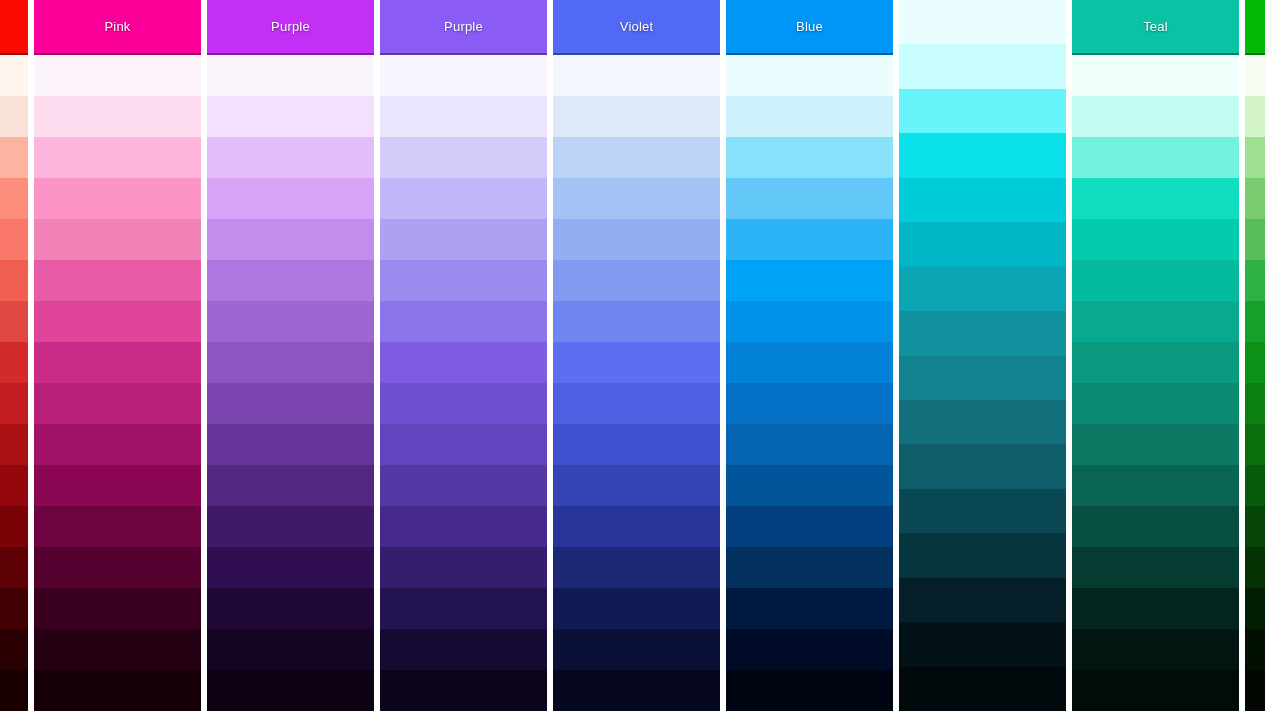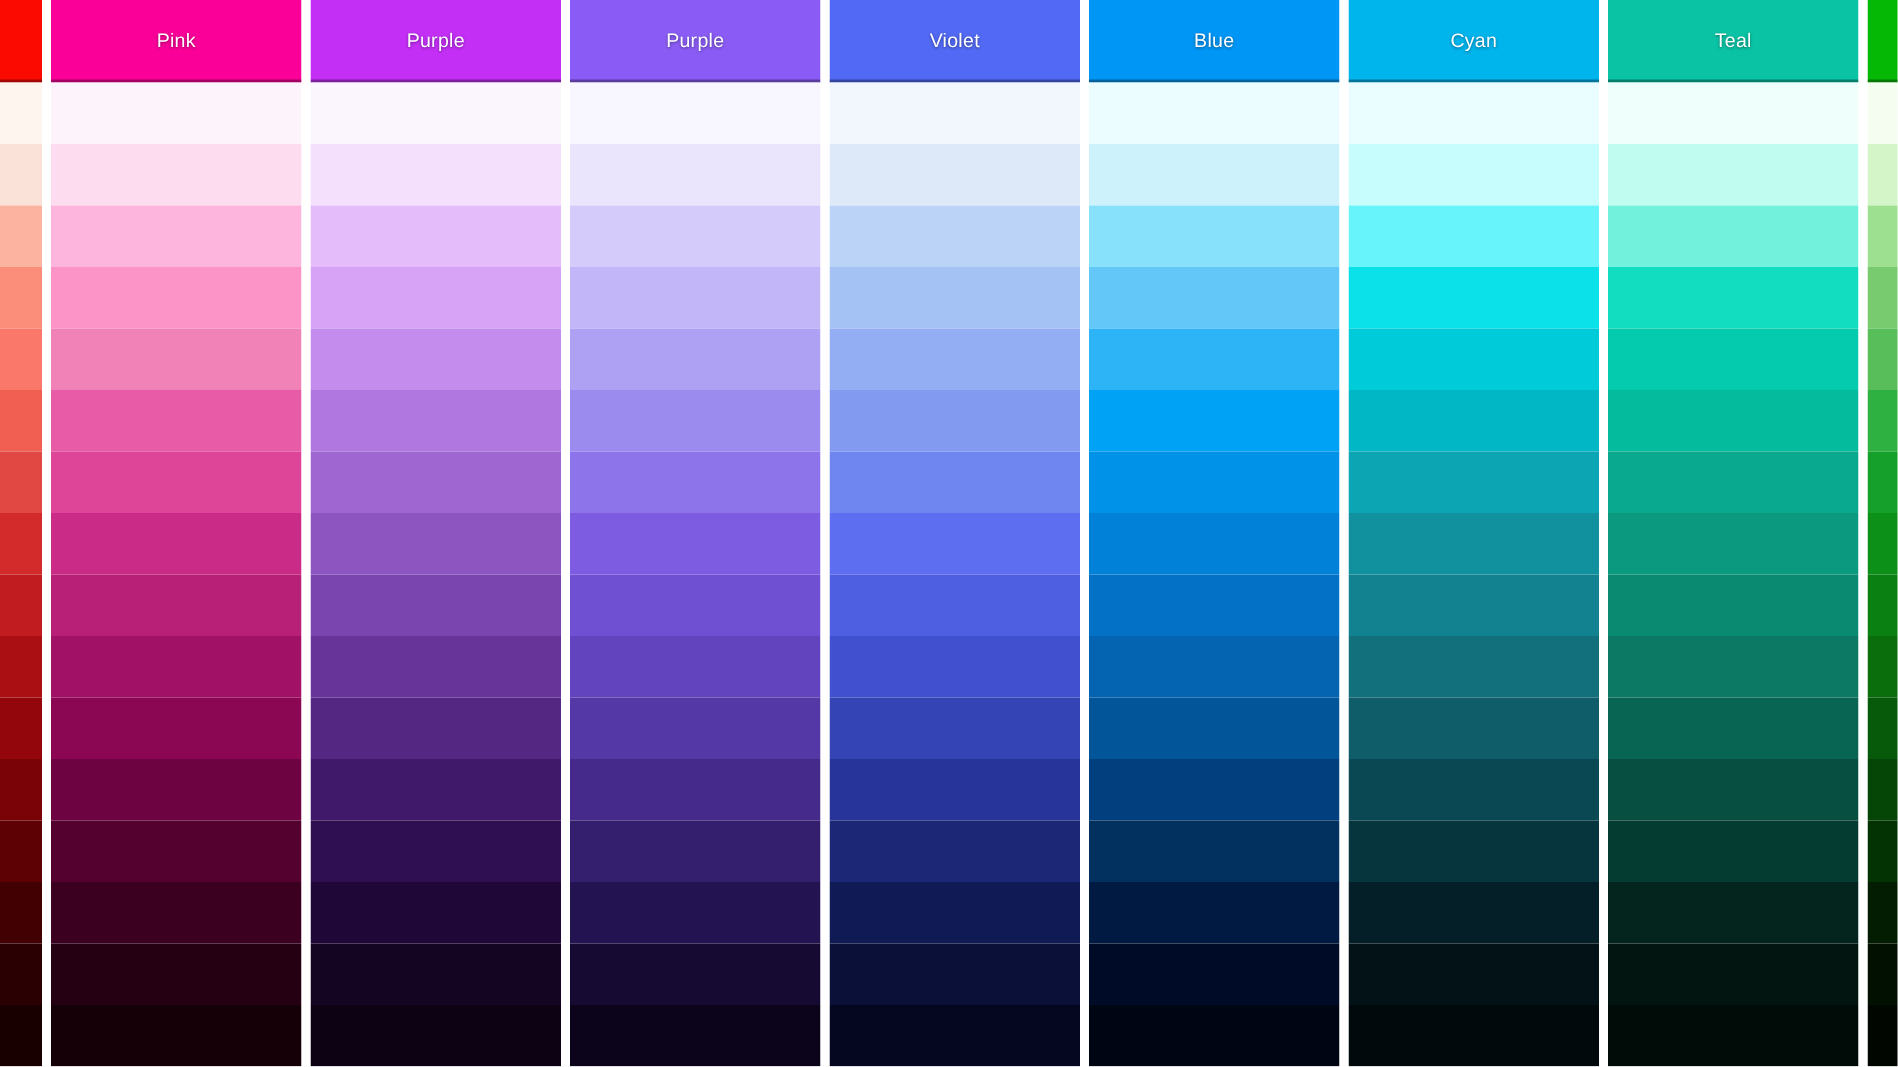--- a/index.html
+++ b/index.html
@@ -210,23 +210,20 @@
         <div class="swatch" style="background-color: rgb(4, 100, 177);"></div>
         <div class="swatch" style="background-color: rgb(3, 85, 154);"></div>
         <div class="swatch" style="background-color: rgb(2, 63, 126);"></div>
         <div class="swatch" style="background-color: rgb(2, 48, 95);"></div>
         <div class="swatch" style="background-color: rgb(1, 26, 65);"></div>
         <div class="swatch" style="background-color: rgb(0, 11, 40);"></div>
         <div class="swatch" style="background-color: rgb(0, 5, 20);"></div>
       </div>
     </div>
     <div class="color-column full">
-      <div class="column-header" style="background-color: rgb(0, 180, 236);">
-        <span>Cyan</span>
-      </div>
       <div class="shades">
         <div class="swatch" style="background-color: rgb(235, 254, 255);"></div>
         <div class="swatch" style="background-color: rgb(199, 253, 252);"></div>
         <div class="swatch" style="background-color: rgb(103, 244, 250);"></div>
         <div class="swatch" style="background-color: rgb(10, 225, 232);"></div>
         <div class="swatch" style="background-color: rgb(0, 203, 216);"></div>
         <div class="swatch" style="background-color: rgb(1, 183, 198);"></div>
         <div class="swatch" style="background-color: rgb(11, 165, 179);"></div>
         <div class="swatch" style="background-color: rgb(17, 145, 158);"></div>
         <div class="swatch" style="background-color: rgb(18, 130, 144);"></div>

